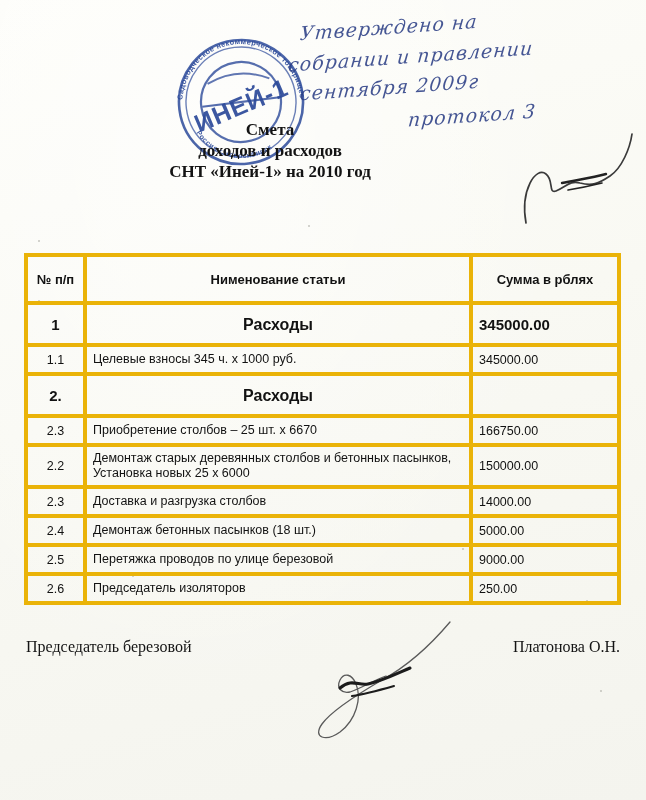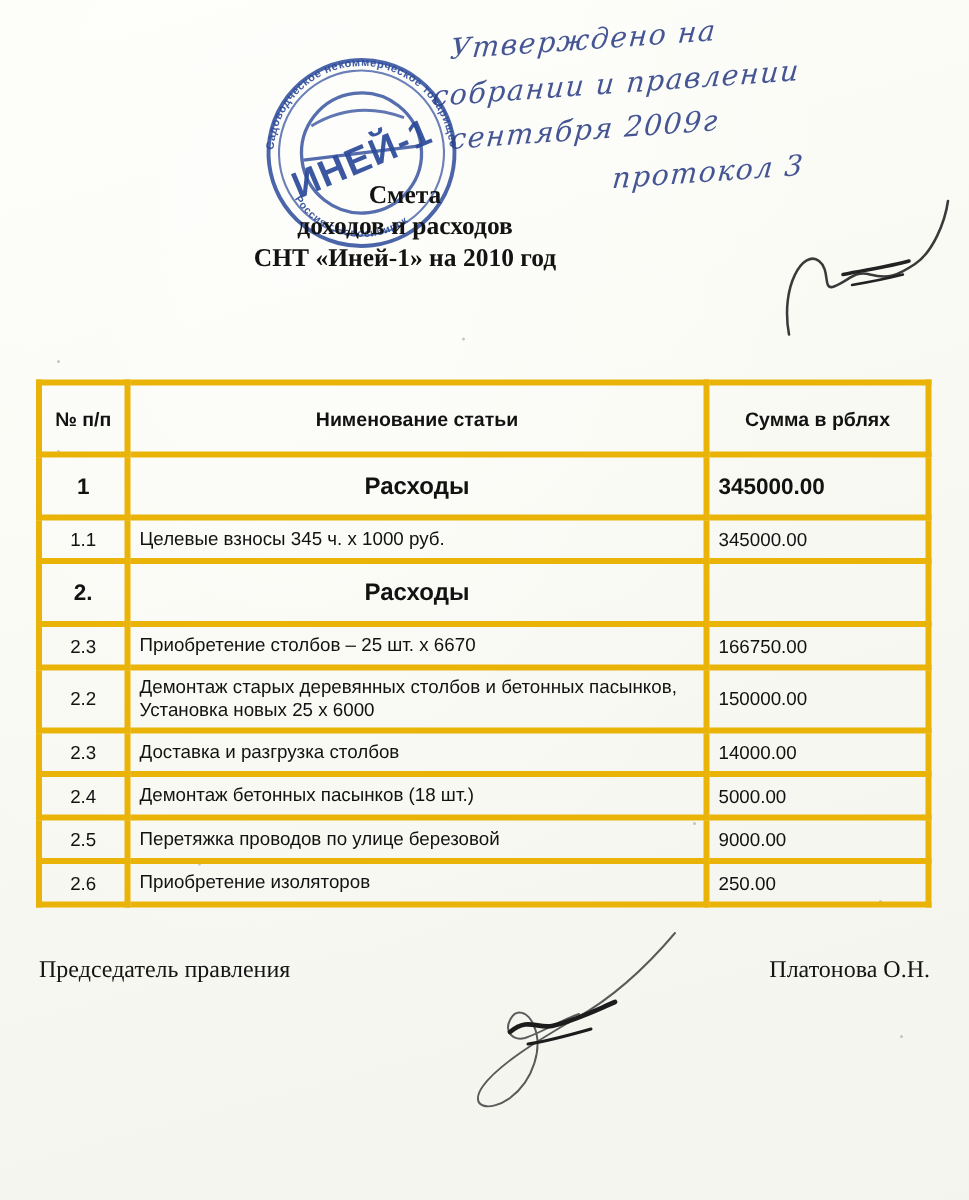--- a/index.html
+++ b/index.html
@@ -260,34 +260,34 @@
           <td class="c-name">Демонтаж бетонных пасынков (18 шт.)</td>
           <td class="c-amt">5000.00</td>
         </tr>
         <tr class="item">
           <td class="c-no">2.5</td>
           <td class="c-name">Перетяжка проводов по улице березовой</td>
           <td class="c-amt">9000.00</td>
         </tr>
         <tr class="item">
           <td class="c-no">2.6</td>
-          <td class="c-name">Приобретение изоляторов</td>
+          <td class="c-name">Председатель изоляторов</td>
           <td class="c-amt">250.00</td>
         </tr>
       </tbody>
   </table>
 
   <div class="sig-bottom">
     <svg viewBox="0 0 180 125" xmlns="http://www.w3.org/2000/svg">
       <path d="M 150,2 C 128,28 104,48 82,60 C 58,74 32,90 22,104 C 12,118 26,122 40,112
                C 56,100 62,78 56,64 C 52,54 44,52 40,60 C 36,68 42,74 50,72
                C 62,68 74,60 86,56" fill="none" stroke="#5a5a5a" stroke-width="1.3" stroke-linecap="round"></path>
       <path d="M 40,68 C 52,58 58,66 68,64 C 82,61 96,54 110,48" fill="none" stroke="#1c1c1c" stroke-width="3.1" stroke-linecap="round"></path>
       <path d="M 52,76 C 66,74 80,70 94,66" fill="none" stroke="#1c1c1c" stroke-width="2" stroke-linecap="round"></path>
     </svg>
   </div>
 
   <div class="footer-row">
-    <span>Председатель правления</span>
+    <span>Председатель березовой</span>
     <span>Платонова О.Н.</span>
   </div>
 
 </div>
 
 </body></html>

